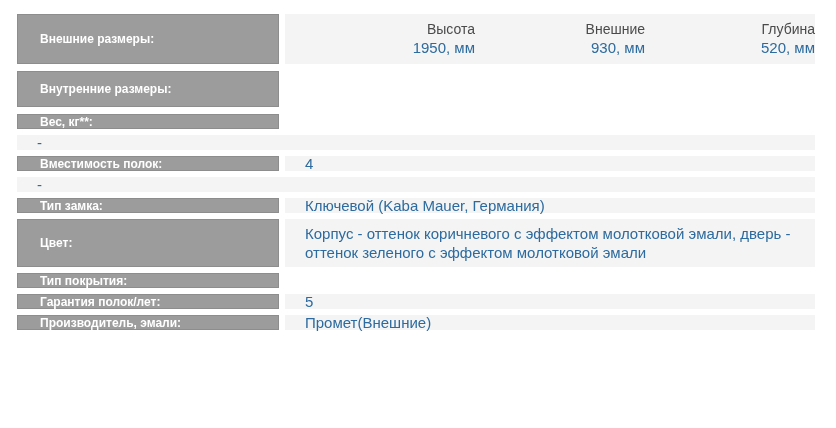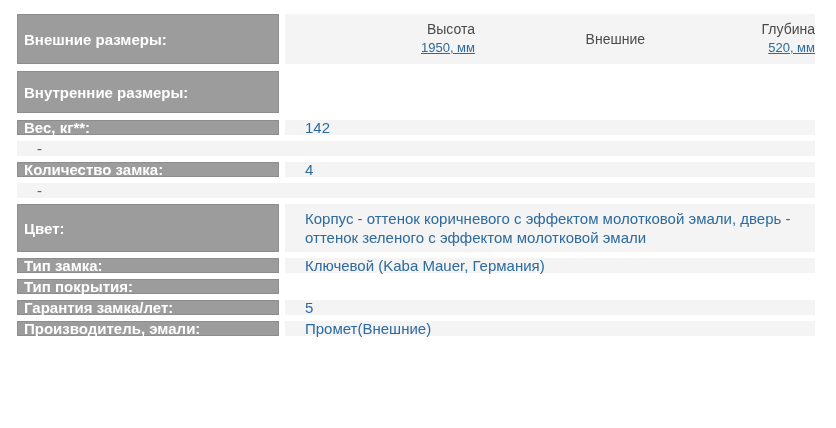--- a/index.html
+++ b/index.html
@@ -18,104 +18,104 @@
     font-family:"Liberation Sans", sans-serif;
   }
   .spec-table{position:absolute;left:17px;top:14px;width:798px;}
   .row{display:flex;gap:6px;margin-bottom:6px;}
   .row.gap7{margin-bottom:7px;}
   .label-cell{
     width:262px;flex:0 0 262px;box-sizing:border-box;
     background:var(--label-bg);
     border:1px solid var(--label-border);
     color:var(--label-text);
-    font-weight:bold;font-size:15px;
+    font-weight:bold;font-size:12px;
     display:flex;align-items:center;
-    padding-left:6px;padding-right:6px;
+    padding-left:22px;padding-right:6px;
   }
   .value-cell{
     flex:1;box-sizing:border-box;
     background:var(--value-bg);
     color:var(--value-text);
     font-size:15px;
     display:flex;align-items:center;
     padding-left:20px;padding-right:8px;
   }
   .h50 .label-cell,.h50 .value-cell{height:50px;}
-  .h46 .label-cell,.h46 .value-cell{height:42px;}
+  .h46 .label-cell,.h46 .value-cell{height:36px;}
   .h25 .label-cell,.h25 .value-cell{height:15px;}
   .h48 .label-cell,.h48 .value-cell{height:48px;}
   .dims{padding-left:20px;padding-right:0;}
   .dim-col{flex:1;text-align:right;}
   .dim-header{color:var(--dim-header-text);font-size:14px;line-height:18px;}
-  .dim-value{color:var(--value-text);font-size:13px;line-height:20px;text-decoration:underline;}
+  .dim-value{color:var(--value-text);font-size:15px;line-height:20px;}
   .wrap-value{line-height:19px;max-width:510px;}
 </style>
 </head>
 <body>
 
 <div class="spec-table">
 
   <div class="row h50 gap7">
     <div class="label-cell">Внешние размеры:</div>
     <div class="value-cell dims">
       <div class="dim-col">
         <div class="dim-header">Высота</div>
         <div class="dim-value">1950, мм</div>
       </div>
       <div class="dim-col">
         <div class="dim-header">Внешние</div>
+        <div class="dim-value">930, мм</div>
       </div>
       <div class="dim-col">
         <div class="dim-header">Глубина</div>
         <div class="dim-value">520, мм</div>
       </div>
     </div>
   </div>
 
   <div class="row h46 gap7">
     <div class="label-cell">Внутренние размеры:</div>
   </div>
 
   <div class="row h25">
     <div class="label-cell">Вес, кг**:</div>
-    <div class="value-cell">142</div>
   </div>
 
   <div class="row h25">
     <div class="value-cell">-</div>
   </div>
 
   <div class="row h25">
-    <div class="label-cell">Количество замка:</div>
+    <div class="label-cell">Вместимость полок:</div>
     <div class="value-cell">4</div>
   </div>
 
   <div class="row h25">
     <div class="value-cell">-</div>
+  </div>
+
+  <div class="row h25">
+    <div class="label-cell">Тип замка:</div>
+    <div class="value-cell">Ключевой (Kaba Mauer, Германия)</div>
   </div>
 
   <div class="row h48">
     <div class="label-cell">Цвет:</div>
     <div class="value-cell">
       <span class="wrap-value">Корпус - оттенок коричневого с эффектом молотковой эмали, дверь - оттенок зеленого с эффектом молотковой эмали</span>
     </div>
   </div>
 
   <div class="row h25">
-    <div class="label-cell">Тип замка:</div>
-    <div class="value-cell">Ключевой (Kaba Mauer, Германия)</div>
-  </div>
-
-  <div class="row h25">
     <div class="label-cell">Тип покрытия:</div>
   </div>
 
   <div class="row h25">
-    <div class="label-cell">Гарантия замка/лет:</div>
+    <div class="label-cell">Гарантия полок/лет:</div>
     <div class="value-cell">5</div>
   </div>
 
   <div class="row h25">
     <div class="label-cell">Производитель, эмали:</div>
     <div class="value-cell">Промет(Внешние)</div>
   </div>
 
 </div>
 

